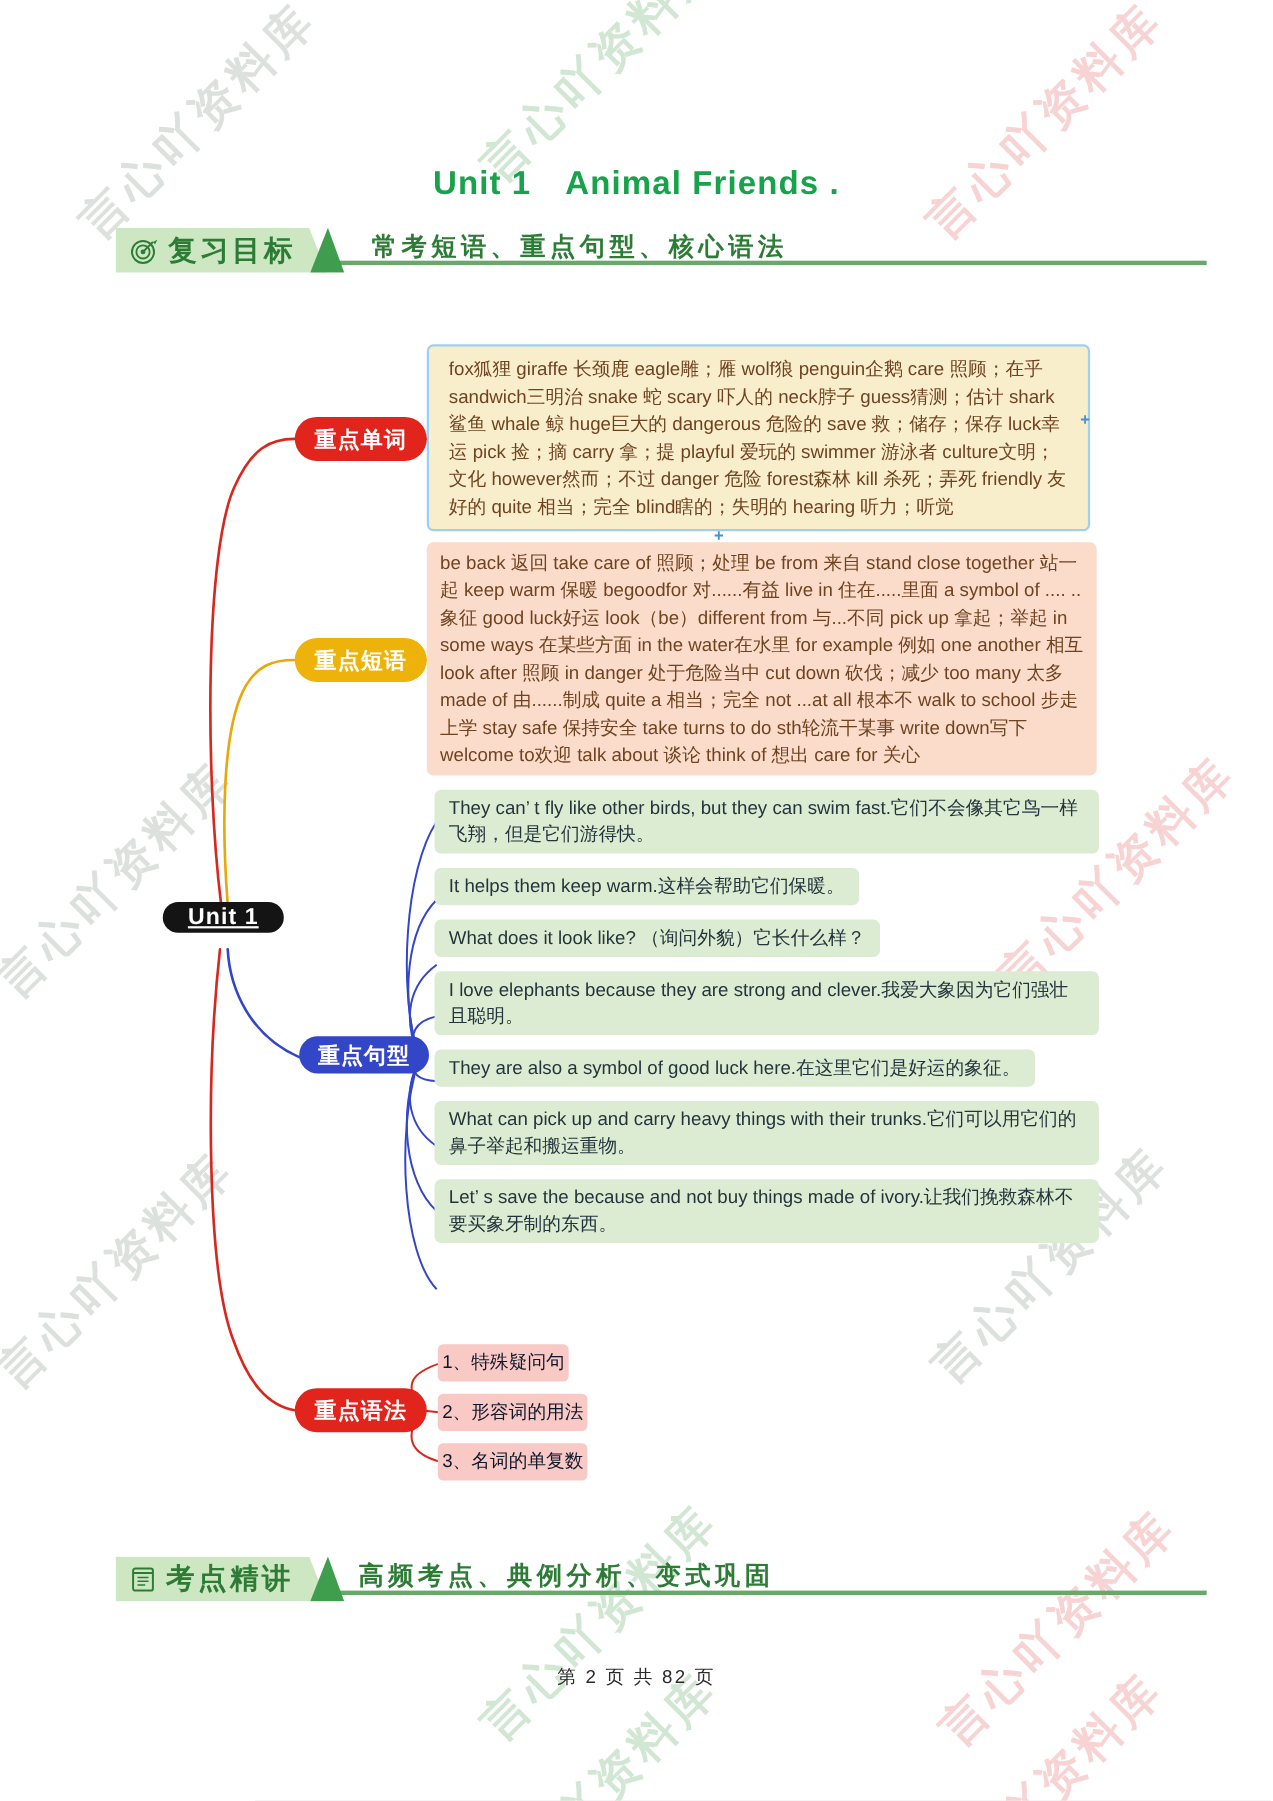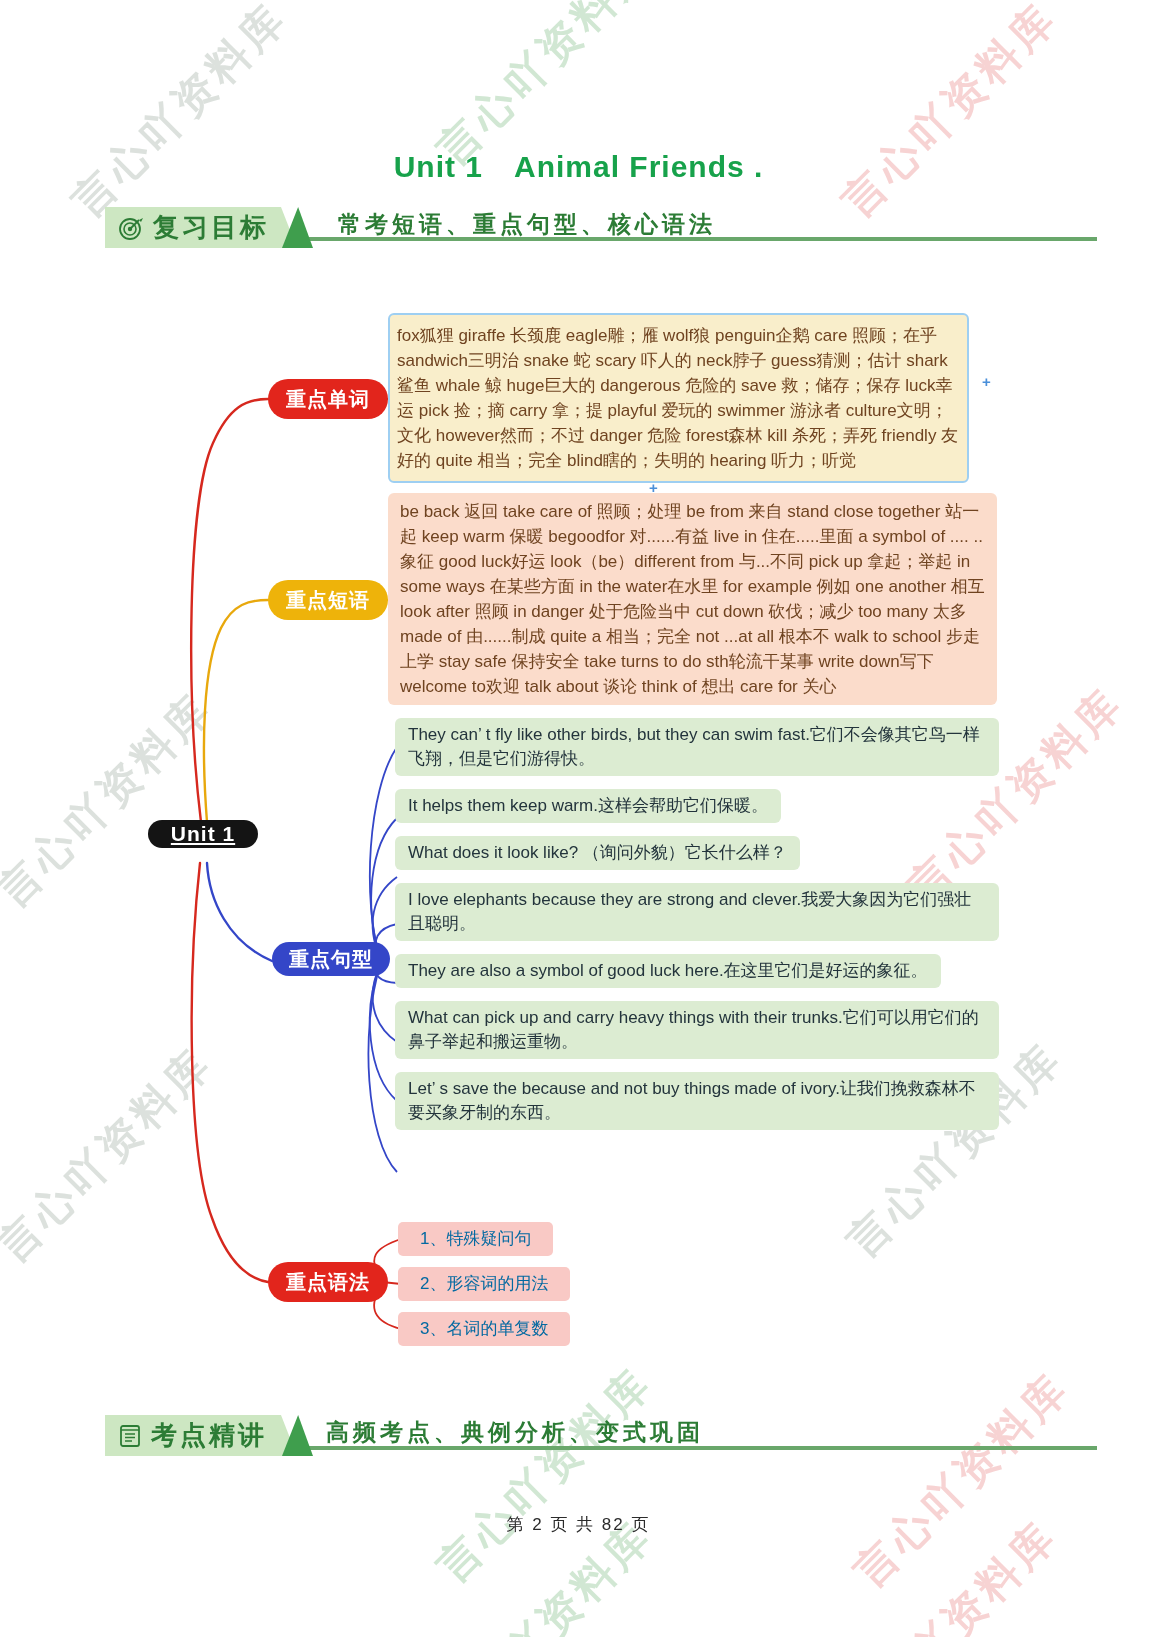--- a/index.html
+++ b/index.html
@@ -55,41 +55,41 @@
   .node-phrases {left:268px;top:580px;width:120px;height:40px;background:#eeb30a;font-size:20px;}
   .node-root    {left:148px;top:820px;width:110px;height:28px;background:#141414;font-size:21px;text-decoration:underline;}
   .node-sent    {left:272px;top:942px;width:118px;height:34px;background:#3446c8;font-size:20px;}
   .node-grammar {left:268px;top:1262px;width:120px;height:40px;background:#e2251c;font-size:20px;text-align:center;}
   
   .bigbox{
     position:absolute;z-index:2;font-size:17px;line-height:25px;color:#6f4320;
     border-radius:6px;box-sizing:content-box;
   }
   .box-words{
-    left:388px;top:313px;width:563px;padding:8px 7px;
+    left:388px;top:313px;width:563px;padding:8px 18px;
     background:#f9eecb;border:2px solid #9ecff2;
   }
   .box-phrases{
     left:388px;top:493px;width:585px;padding:6px 12px;background:#fbdccb;
   }
   .sent-stack{
     position:absolute;left:395px;top:718px;display:flex;flex-direction:column;
     gap:13px;align-items:flex-start;z-index:2;
   }
   .sbox{
     background:#dcecd2;border-radius:6px;padding:5px 13px;max-width:578px;
     font-size:17px;line-height:24px;color:#23343c;
   }
   .gram-stack{
     position:absolute;left:398px;top:1222px;display:flex;flex-direction:column;
     gap:11px;align-items:flex-start;z-index:2;
   }
   .gbox{
-    background:#f9c9c5;border-radius:5px;padding:5px 22px;
-    font-size:17px;line-height:24px;color:#0369a1;
+    background:#f9c9c5;border-radius:5px;padding:5px 4px;
+    font-size:17px;line-height:24px;color:#0f172a;
   }
   
   .plus{
     position:absolute;z-index:3;color:#4a8fd9;font-size:15px;line-height:10px;
     font-weight:bold;
   }
   .footer{
     position:absolute;left:0;top:1513px;width:1157px;text-align:center;
     font-size:17px;color:#2b2b2b;letter-spacing:2px;z-index:2;
   }

